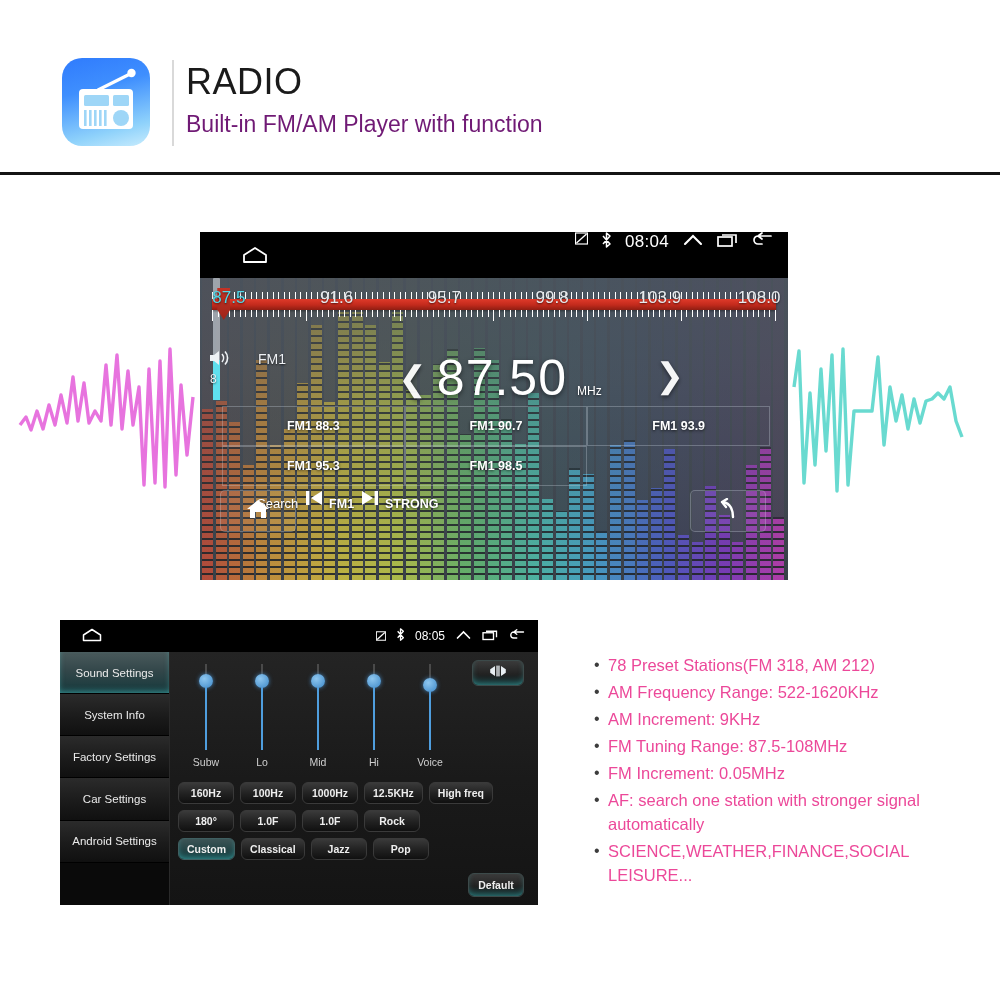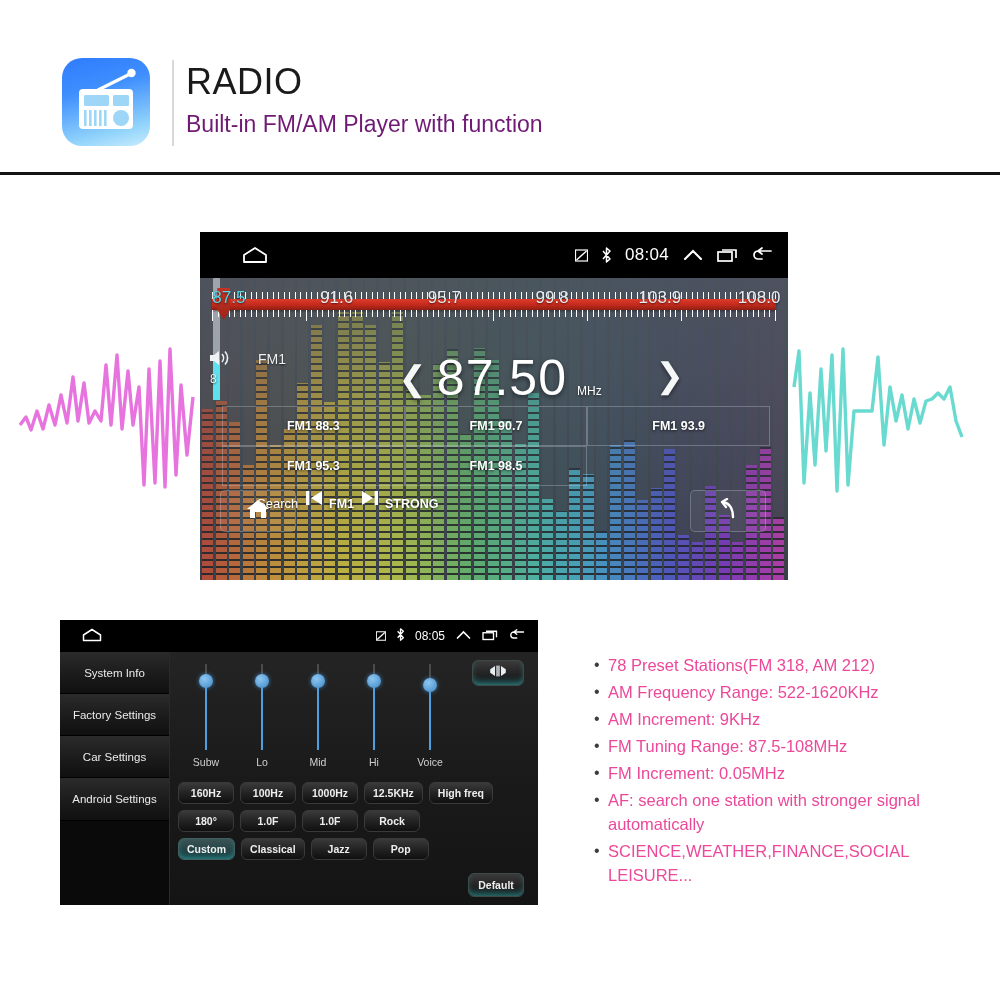--- a/index.html
+++ b/index.html
@@ -46,21 +46,21 @@
     position: absolute; left: 200px; top: 232px; width: 588px; height: 348px;
     overflow: hidden; background: #2b3138;
   }
   
   .statusbar {
     position: relative; width: 100%; height: 46px; background: #000; z-index: 6;
   }
   .sb-home { position: absolute; left: 42px; top: 14px; }
   .sb-right {
     position: absolute; right: 14px; top: 0; height: 46px;
-    display: flex; align-items: center; gap: 13px;
+    display: flex; align-items: flex-start; gap: 13px;
   }
   .sb-time { color: #fff; font-size: 17px; letter-spacing: .3px; }
   .sb-ico { display: flex; align-items: center; }
 
   
   .spectrum { position: absolute; left: 0; top: 46px; width: 588px; height: 302px; overflow: hidden;
     background: linear-gradient(180deg,#555d66 0%, #4b535c 40%, #3c434b 100%); }
   .spec-bar {
     position: absolute; bottom: 0; width: 11px;
   }
@@ -812,20 +812,21 @@
         <span>
           <svg width="17" height="12" viewBox="0 0 22 16">
               <path d="M19 4 L6 4 A4 4 0 0 0 6 12 L10 12 M6 4 L10 1 M6 4 L10 7" fill="none" stroke="#fff" stroke-width="1.8" stroke-linecap="round" stroke-linejoin="round"></path>
             </svg>
         </span>
       </div>
     </div>
 
     <div class="set-body">
       <div class="sidebar" id="settings-sidebar">
+          <div class="side-item active">Sound Settings</div>
           <div class="side-item ">System Info</div>
           <div class="side-item ">Factory Settings</div>
           <div class="side-item ">Car Settings</div>
           <div class="side-item ">Android Settings</div>
         </div>
       <div class="eq-panel">
         <div class="balance-btn">
           <span>
             <svg width="22" height="14" viewBox="0 0 22 14">
               <path d="M8 2 L3.2 5.2 L3.2 8.8 L8 12 Z" fill="#e8eef2"></path>

